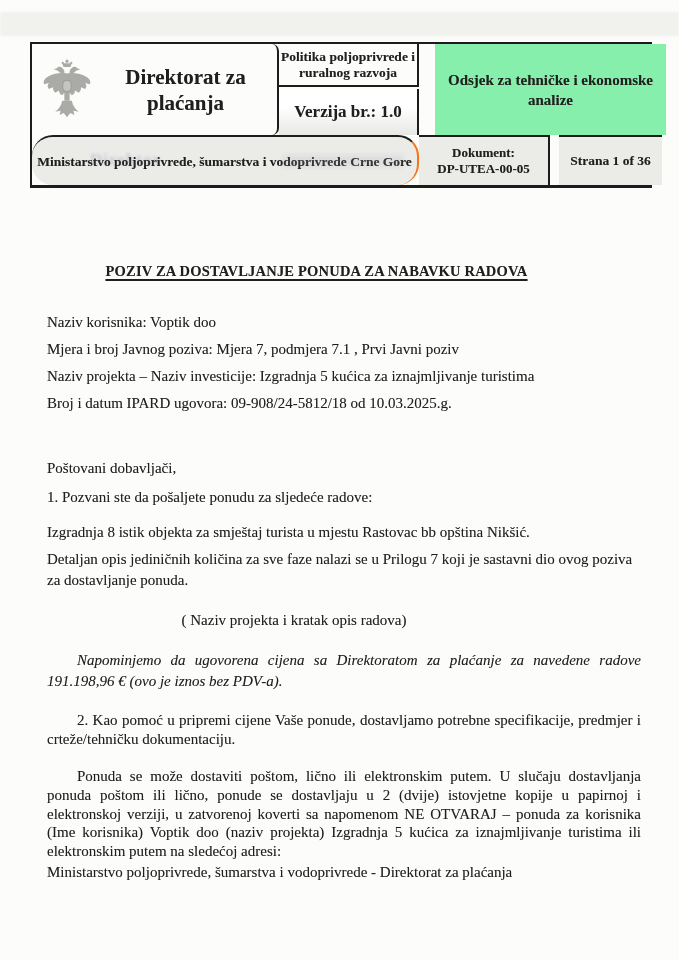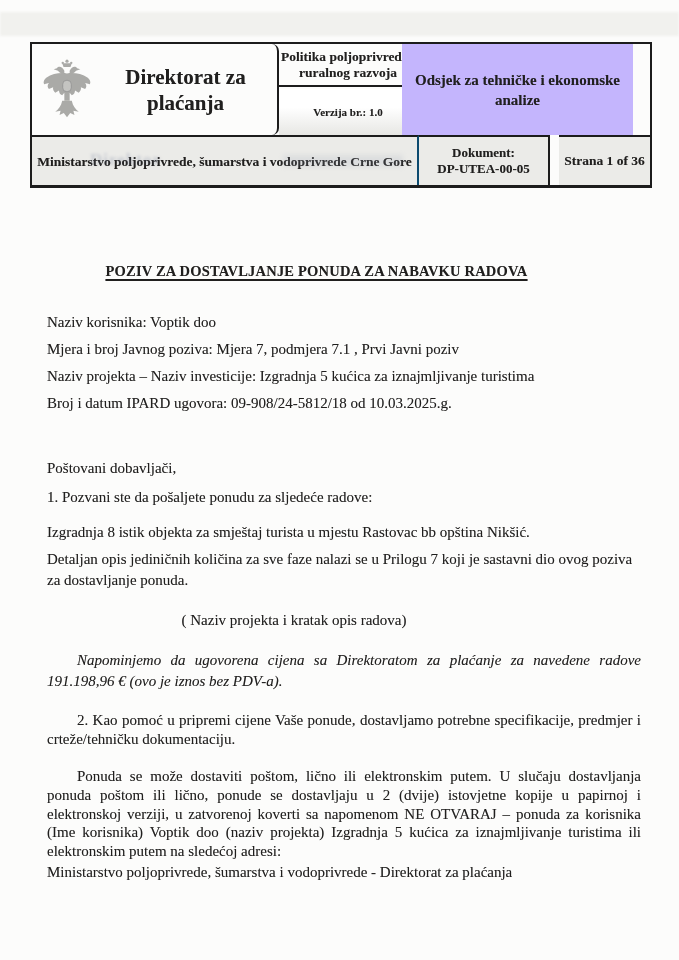--- a/index.html
+++ b/index.html
@@ -24,31 +24,31 @@
   }
   .cell{position:absolute;box-sizing:border-box;text-align:center;}
   .cA {left:0;top:0;width:247px;height:91px;border-right:2px solid #1c1c1c;
        display:flex;align-items:center;border-radius:7px;}
   .cB1{left:247px;top:0;width:140px;height:43px;
        border-right:2px solid #1c1c1c;border-bottom:2px solid #1c1c1c;
        display:flex;align-items:center;justify-content:center;
        font-weight:bold;font-size:13.5px;line-height:16px;}
   .cB2{left:247px;top:45px;width:140px;height:46px;border-right:2px solid #1c1c1c;
        display:flex;align-items:center;justify-content:center;
-       font-weight:bold;font-size:11px;
+       font-weight:bold;font-size:17px;
        background:linear-gradient(#ffffff 40%,#e7e7e4);}
-  .cC1{left:370px;top:0;width:231px;height:91px;background:#c4b5fd;
+  .cC1{left:403px;top:0;width:231px;height:91px;background:#86efac;
        display:flex;align-items:center;justify-content:center;
        font-weight:bold;font-size:15px;line-height:20px;}
   .row2{top:91px;height:50px;border-top:2px solid #1c1c1c;background:#ebebe8;
         display:flex;align-items:center;justify-content:center;
         font-weight:bold;}
-  .cA2{left:0;width:387px;font-size:13.5px;line-height:17px;border-right:2px solid #0c4a6e;}
+  .cA2{left:0;width:387px;font-size:13.5px;line-height:17px;border-right:2px solid #f97316;border-radius:21px;}
   .cB3{left:387px;width:131px;font-size:13px;line-height:16px;border-right:2px solid #1c1c1c;}
-  .cC2{left:527px;width:91px;font-size:13.5px;}
+  .cC2{left:527px;width:103px;font-size:13.5px;}
   .org-title{flex:1;font-weight:bold;font-size:21px;line-height:26px;}
   #eagle{margin-left:8px;flex:0 0 54px;}
   .wm{
     position:absolute;left:58px;top:14px;
     font-weight:bold;font-size:17px;color:#6b7796;opacity:.28;
     filter:blur(1.6px);letter-spacing:1px;pointer-events:none;
   }
   .wm2{
     position:absolute;right:14px;top:18px;width:120px;height:12px;
     background:#9aa3b5;opacity:.18;filter:blur(2.5px);pointer-events:none;

